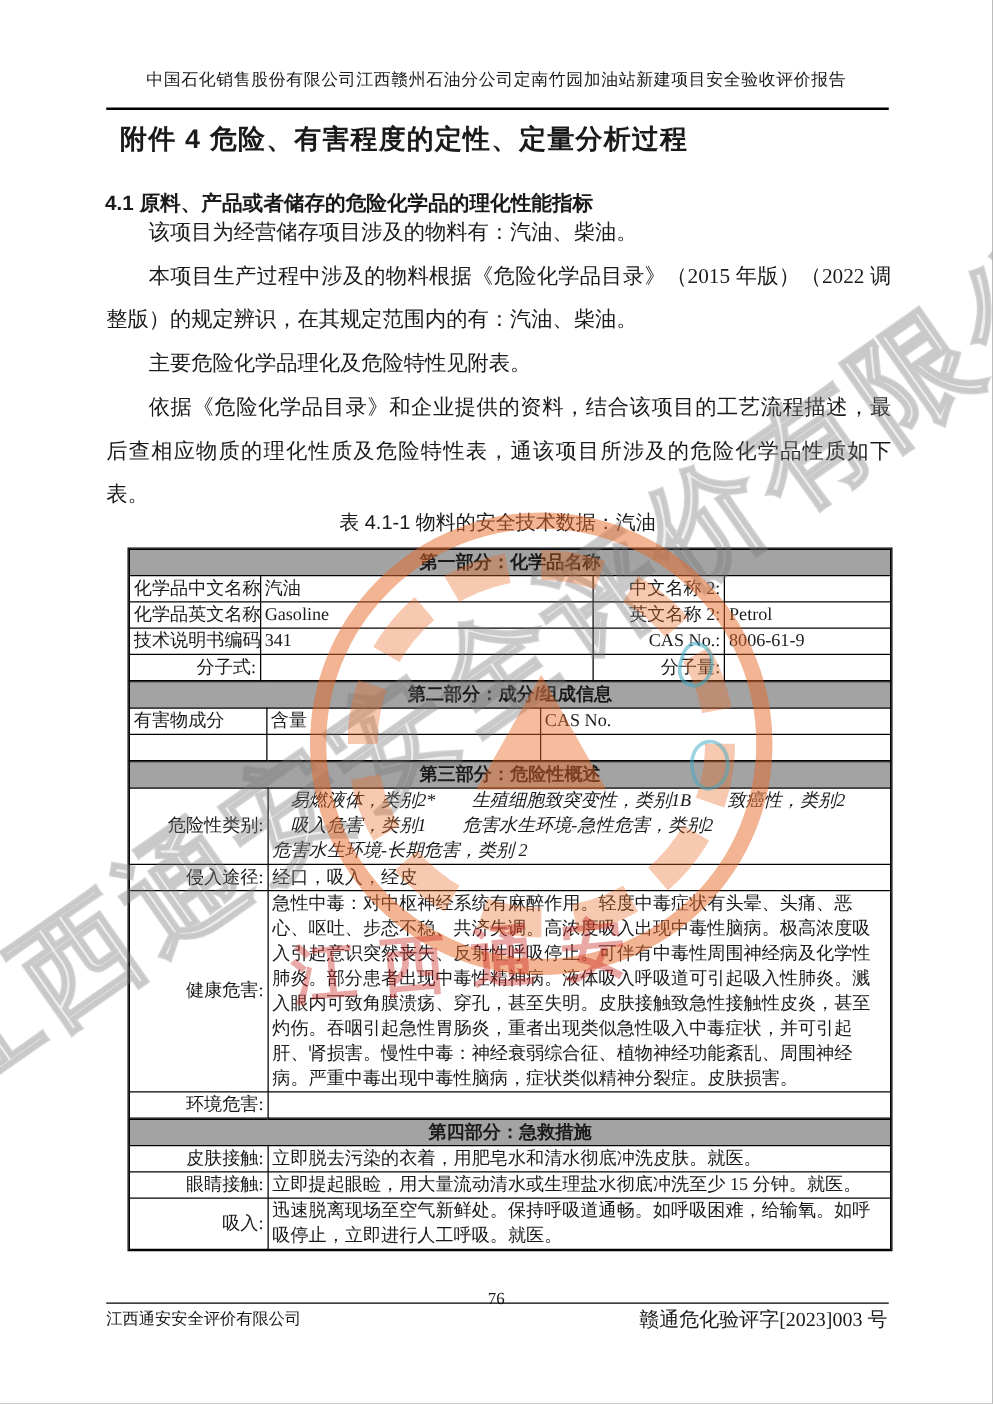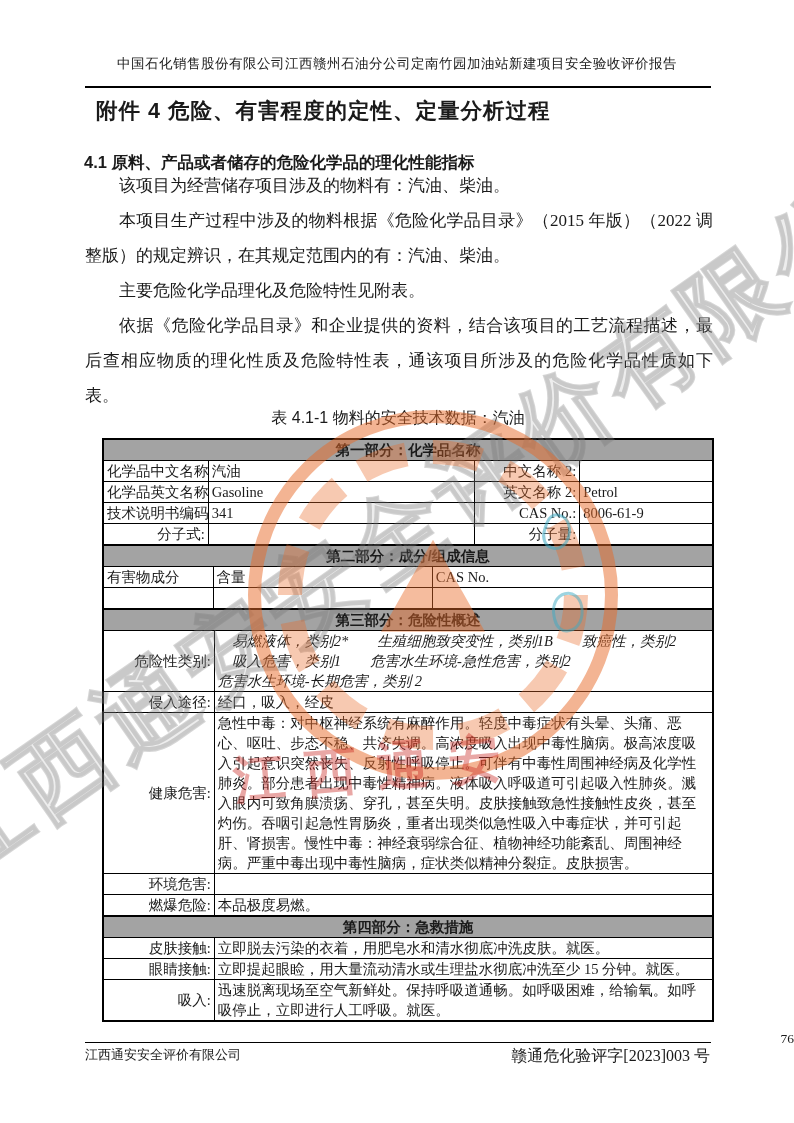--- a/index.html
+++ b/index.html
@@ -27,21 +27,21 @@
   table.tbl{width:100%;border-collapse:collapse;table-layout:fixed;}
   table.tbl td{border:1px solid #000;font-size:14.5px;line-height:20px;
     padding:0 3px;height:20px;vertical-align:middle;overflow:hidden;}
   td.sec{background:#a3a3a3;text-align:center;font-weight:bold;
     font-family:"Liberation Sans","DejaVu Sans",sans-serif;font-size:15px;}
   td.lbl{text-align:right;padding-right:2px;white-space:nowrap;}
   td.ctr{}
   td.pre{white-space:pre-wrap;font-style:italic;}
   
   .footer-rule{position:absolute;top:1042px;left:85px;width:626px;height:1px;background:#000;}
-  .page-num{position:absolute;top:1031px;left:0;right:0;text-align:right;font-size:13.5px;}
+  .page-num{position:absolute;top:1031px;left:0;right:0;text-align:center;font-size:13.5px;}
   .footer-left{position:absolute;top:1046px;left:85px;font-size:13px;}
   .footer-right{position:absolute;top:1046px;right:84px;font-size:16px;}
   
   .wm{pointer-events:none;}
   .stamp{position:absolute;left:248px;top:410px;width:370px;height:370px;z-index:3;}
   .stamp-ring{position:absolute;inset:0;border:13px solid rgba(232,106,40,.50);border-radius:50%;}
   .stamp-arc{position:absolute;inset:30px;border:24px dashed rgba(232,106,40,.36);border-radius:50%;}
   .stamp-tri{position:absolute;left:50%;top:50%;transform:translate(-50%,-60%);
     width:0;height:0;border-left:52px solid transparent;border-right:52px solid transparent;
     border-bottom:92px solid rgba(232,106,40,.45);}
@@ -174,24 +174,20 @@
           <td>经口，吸入，经皮</td>
         </tr>
         <tr>
           <td class="lbl">健康危害:</td>
           <td>急性中毒：对中枢神经系统有麻醉作用。轻度中毒症状有头晕、头痛、恶心、呕吐、步态不稳、共济失调。高浓度吸入出现中毒性脑病。极高浓度吸入引起意识突然丧失、反射性呼吸停止。可伴有中毒性周围神经病及化学性肺炎。部分患者出现中毒性精神病。液体吸入呼吸道可引起吸入性肺炎。溅入眼内可致角膜溃疡、穿孔，甚至失明。皮肤接触致急性接触性皮炎，甚至灼伤。吞咽引起急性胃肠炎，重者出现类似急性吸入中毒症状，并可引起肝、肾损害。慢性中毒：神经衰弱综合征、植物神经功能紊乱、周围神经病。严重中毒出现中毒性脑病，症状类似精神分裂症。皮肤损害。</td>
         </tr>
         <tr>
           <td class="lbl">环境危害:</td>
           <td></td>
         </tr>
-        <tr>
-          <td class="lbl">燃爆危险:</td>
-          <td>本品极度易燃。</td>
-        </tr>
       </tbody>
         </table>
 
       <table class="tbl">
         <colgroup>
             <col style="width:18.2%">
             <col style="width:81.8%">
           </colgroup>
         <tbody>
             <tr>

